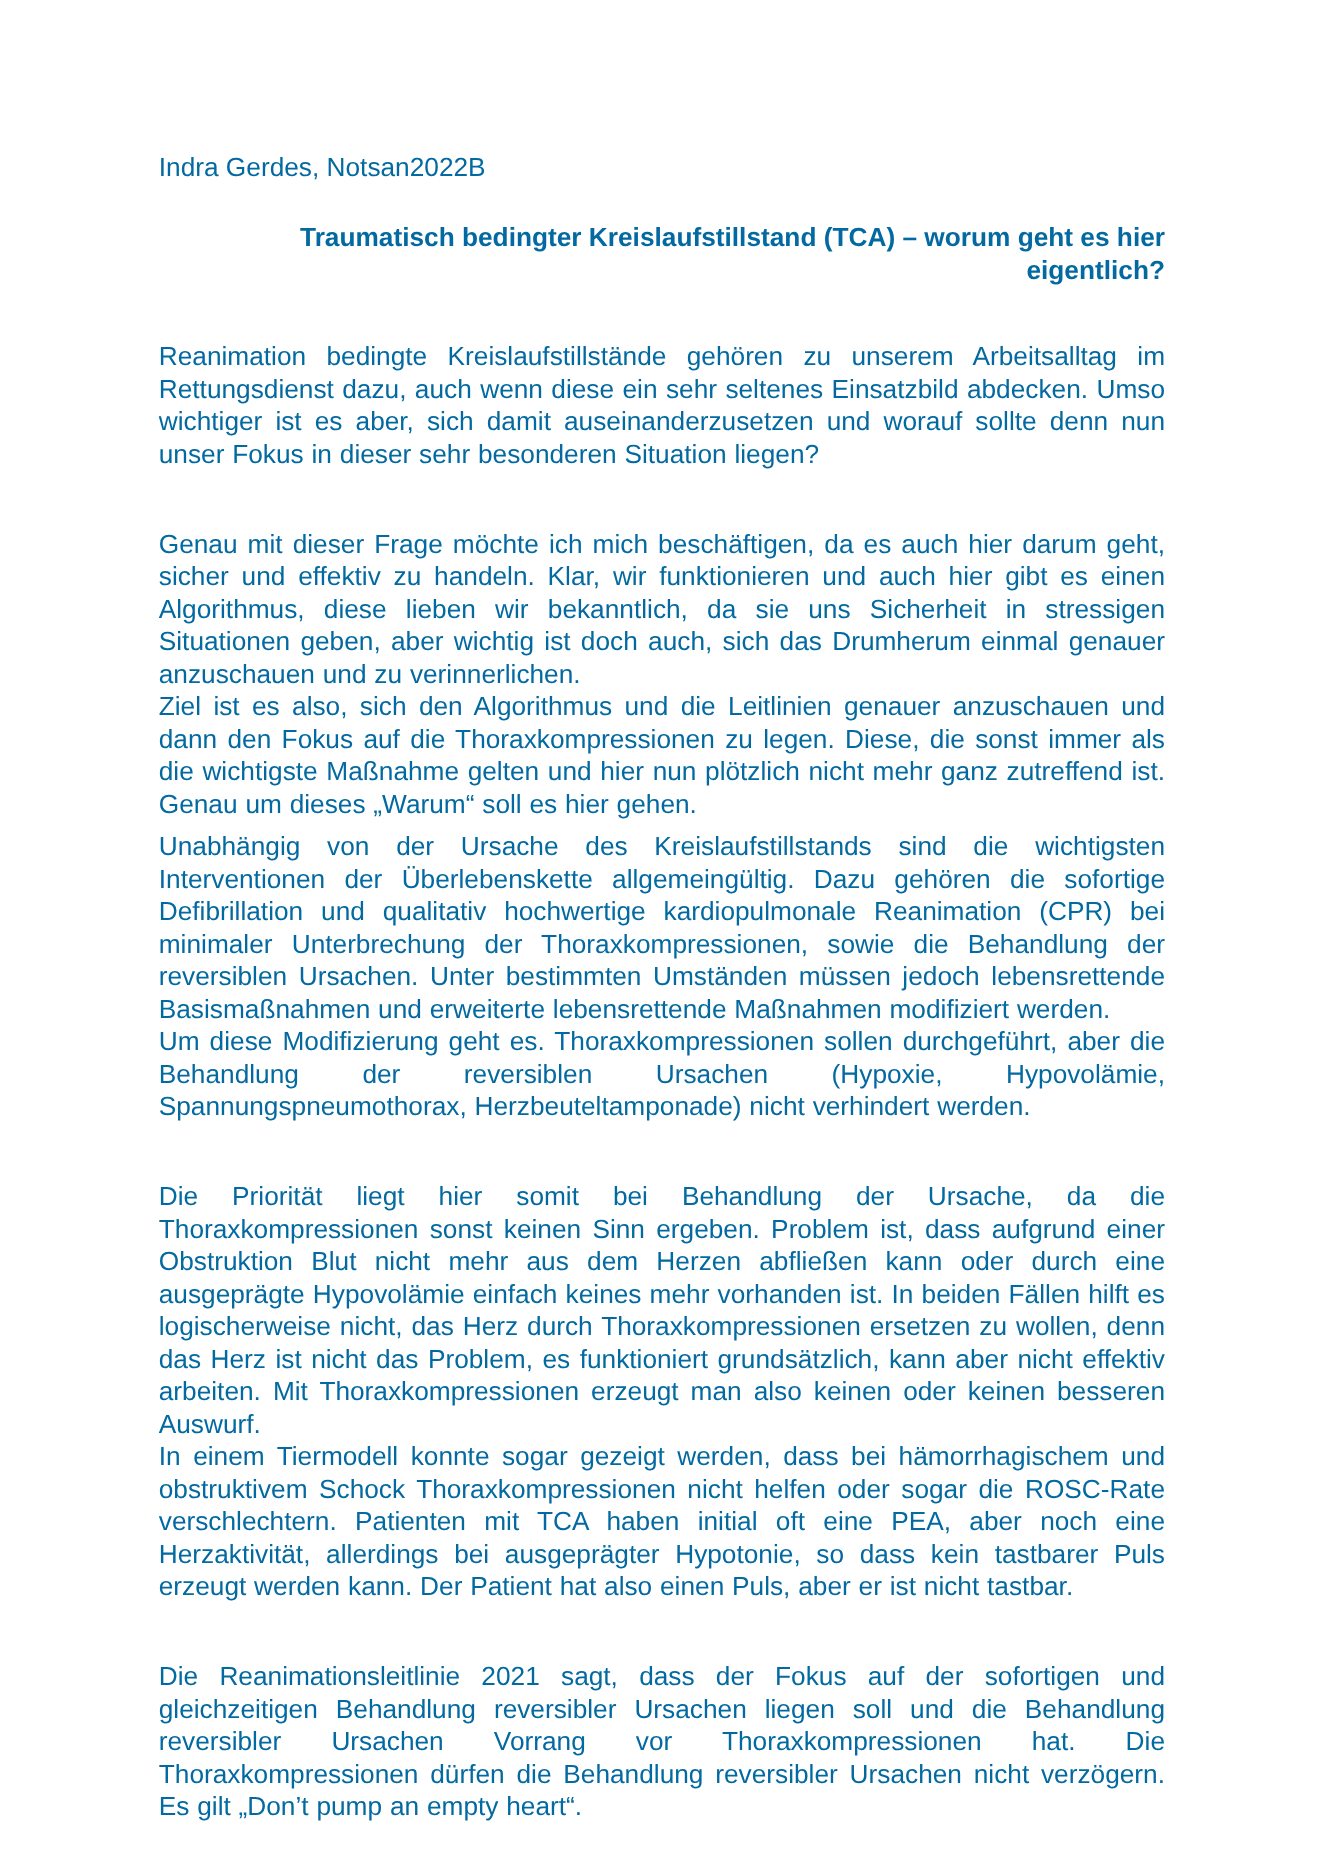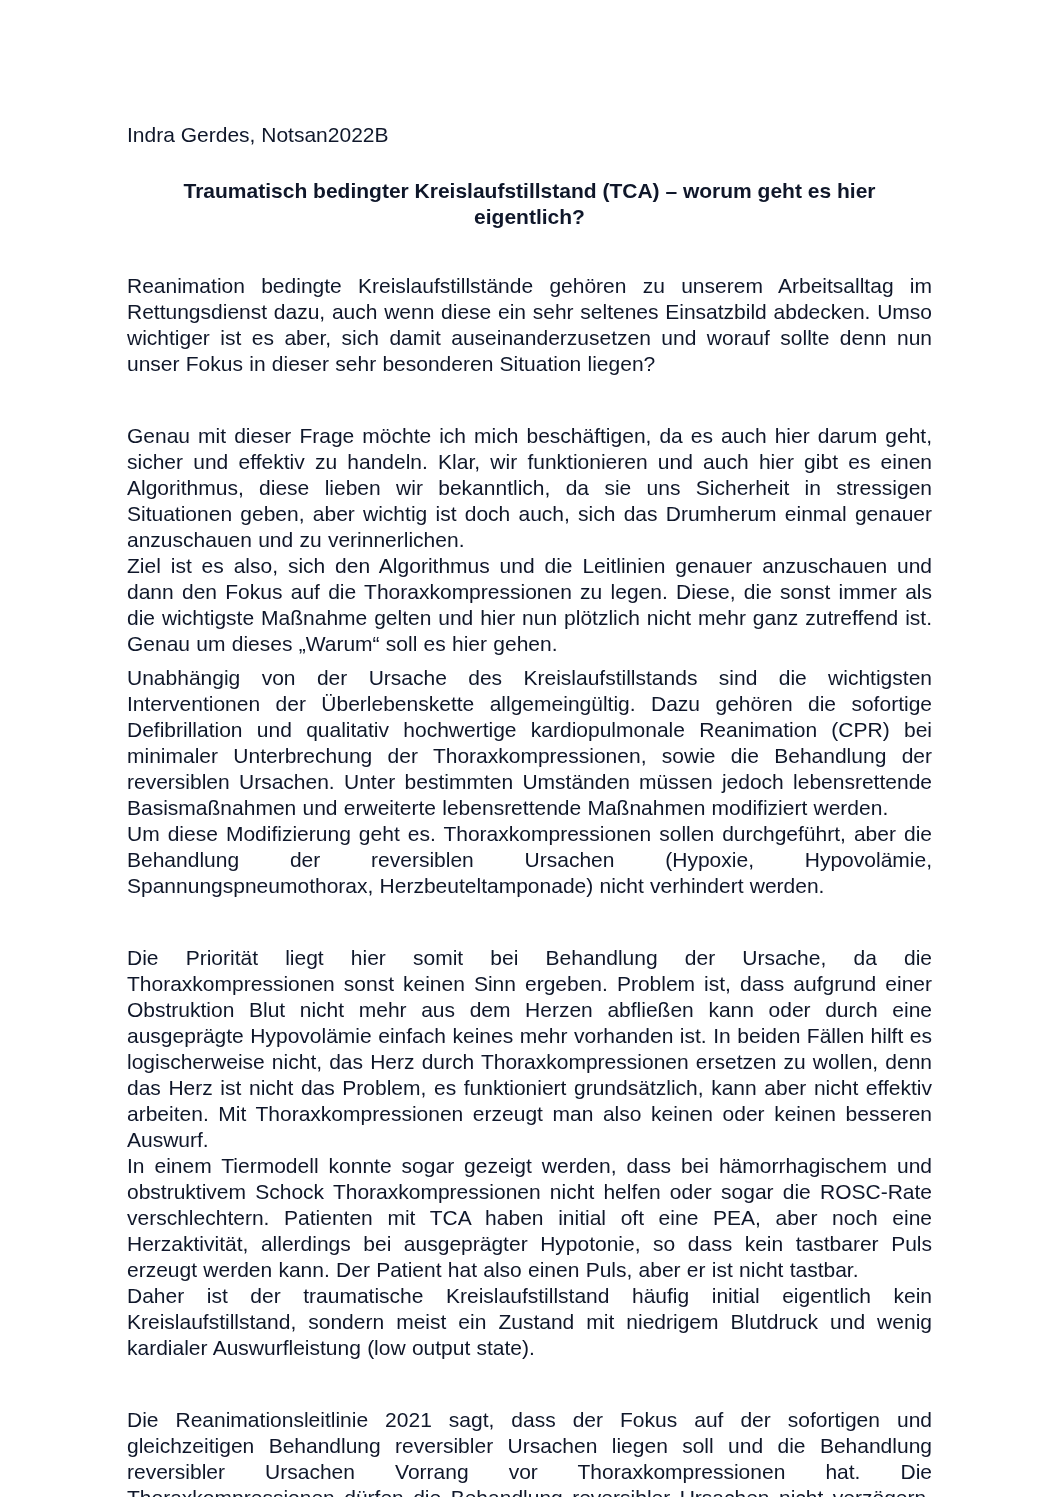--- a/index.html
+++ b/index.html
@@ -6,36 +6,36 @@
     margin: 0;
     padding: 0;
     background: #ffffff;
   }
   .page {
     position: relative;
     width: 1059px;
     height: 1497px;
     box-sizing: border-box;
     background: #ffffff;
-    color: #0f172a;
+    color: #0369a1;
     font-family: "Liberation Sans", sans-serif;
     padding: 122px 127px 0 127px;
     overflow: hidden;
   }
   .author {
     font-size: 21px;
     line-height: 26px;
     text-align: left;
     margin: 0 0 30px 0;
   }
   .doc-title {
     font-size: 21px;
     line-height: 26px;
     font-weight: 700;
-    text-align: center;
+    text-align: right;
     margin: 0 0 43px 0;
   }
   p.body-par {
     font-size: 21px;
     line-height: 26px;
     text-align: justify;
     margin: 0;
     hyphens: none;
     -webkit-hyphens: none;
     word-spacing: 0.02em;
@@ -58,16 +58,15 @@
   <p class="body-par">Ziel ist es also, sich den Algorithmus und die Leitlinien genauer anzuschauen und dann den Fokus auf die Thoraxkompressionen zu legen. Diese, die sonst immer als die wichtigste Maßnahme gelten und hier nun plötzlich nicht mehr ganz zutreffend ist. Genau um dieses „Warum“ soll es hier gehen.</p>
 
   <p class="body-par gap-small">Unabhängig von der Ursache des Kreislaufstillstands sind die wichtigsten Interventionen der Überlebenskette allgemeingültig. Dazu gehören die sofortige Defibrillation und qualitativ hochwertige kardiopulmonale Reanimation (CPR) bei minimaler Unterbrechung der Thoraxkompressionen, sowie die Behandlung der reversiblen Ursachen. Unter bestimmten Umständen müssen jedoch lebensrettende Basismaßnahmen und erweiterte lebensrettende Maßnahmen modifiziert werden.</p>
 
   <p class="body-par">Um diese Modifizierung geht es. Thoraxkompressionen sollen durchgeführt, aber die Behandlung der reversiblen Ursachen (Hypoxie, Hypovolämie, Spannungspneumothorax, Herzbeuteltamponade) nicht verhindert werden.</p>
 
   <p class="body-par gap-large">Die Priorität liegt hier somit bei Behandlung der Ursache, da die Thoraxkompressionen sonst keinen Sinn ergeben. Problem ist, dass aufgrund einer Obstruktion Blut nicht mehr aus dem Herzen abfließen kann oder durch eine ausgeprägte Hypovolämie einfach keines mehr vorhanden ist. In beiden Fällen hilft es logischerweise nicht, das Herz durch Thoraxkompressionen ersetzen zu wollen, denn das Herz ist nicht das Problem, es funktioniert grundsätzlich, kann aber nicht effektiv arbeiten. Mit Thoraxkompressionen erzeugt man also keinen oder keinen besseren Auswurf.</p>
 
   <p class="body-par">In einem Tiermodell konnte sogar gezeigt werden, dass bei hämorrhagischem und obstruktivem Schock Thoraxkompressionen nicht helfen oder sogar die ROSC-Rate verschlechtern. Patienten mit TCA haben initial oft eine PEA, aber noch eine Herzaktivität, allerdings bei ausgeprägter Hypotonie, so dass kein tastbarer Puls erzeugt werden kann. Der Patient hat also einen Puls, aber er ist nicht tastbar.</p>
 
-  <p class="body-par">Daher ist der traumatische Kreislaufstillstand häufig initial eigentlich kein Kreislaufstillstand, sondern meist ein Zustand mit niedrigem Blutdruck und wenig kardialer Auswurfleistung (low output state).</p>
 
   <p class="body-par gap-large">Die Reanimationsleitlinie 2021 sagt, dass der Fokus auf der sofortigen und gleichzeitigen Behandlung reversibler Ursachen liegen soll und die Behandlung reversibler Ursachen Vorrang vor Thoraxkompressionen hat. Die Thoraxkompressionen dürfen die Behandlung reversibler Ursachen nicht verzögern. Es gilt „Don’t pump an empty heart“.</p>
 </div>
 
 </body></html>

